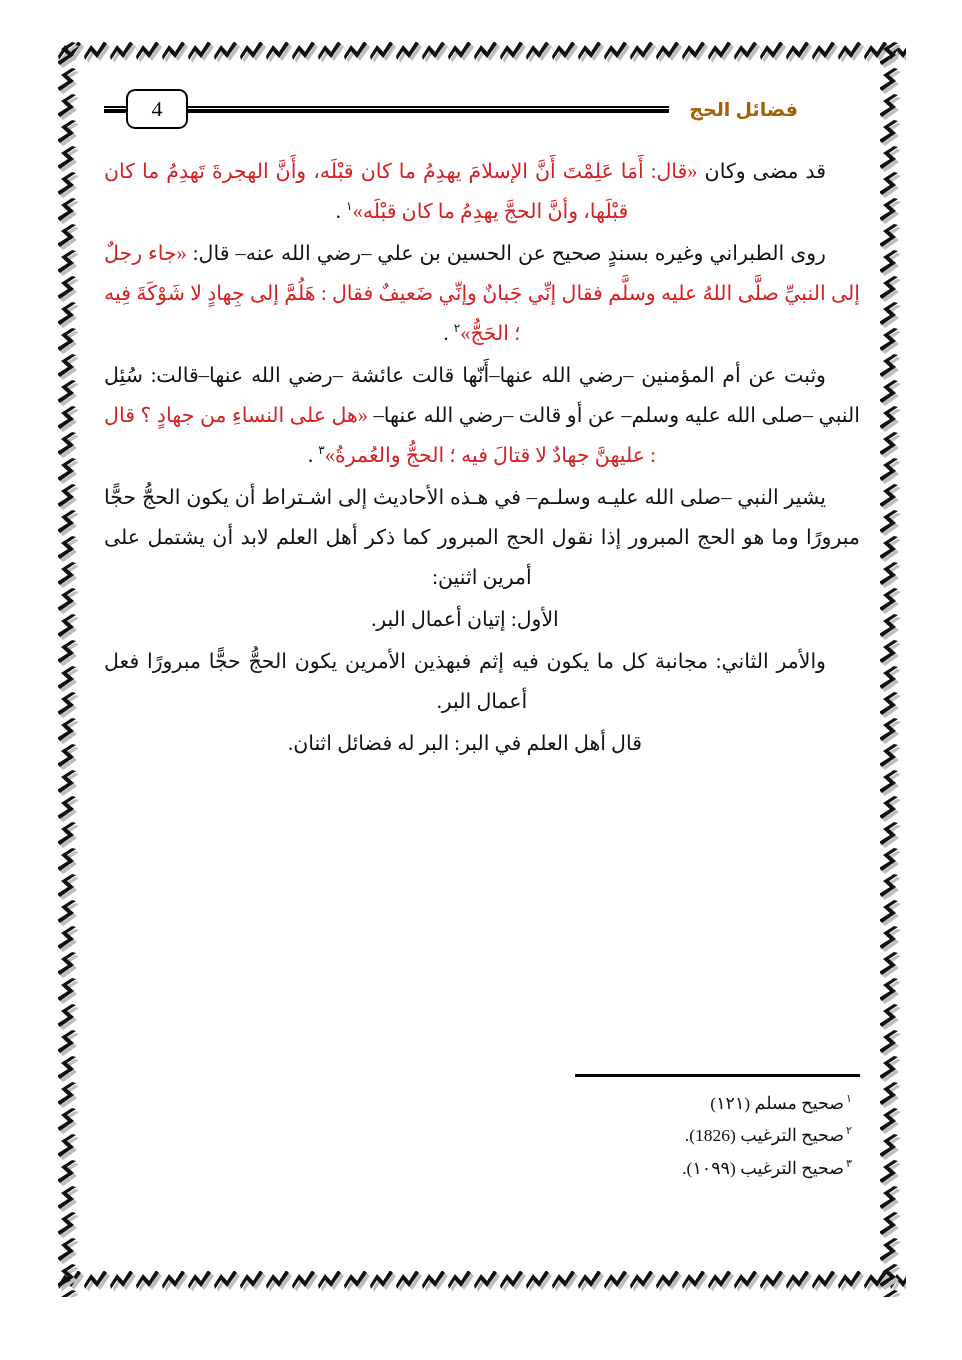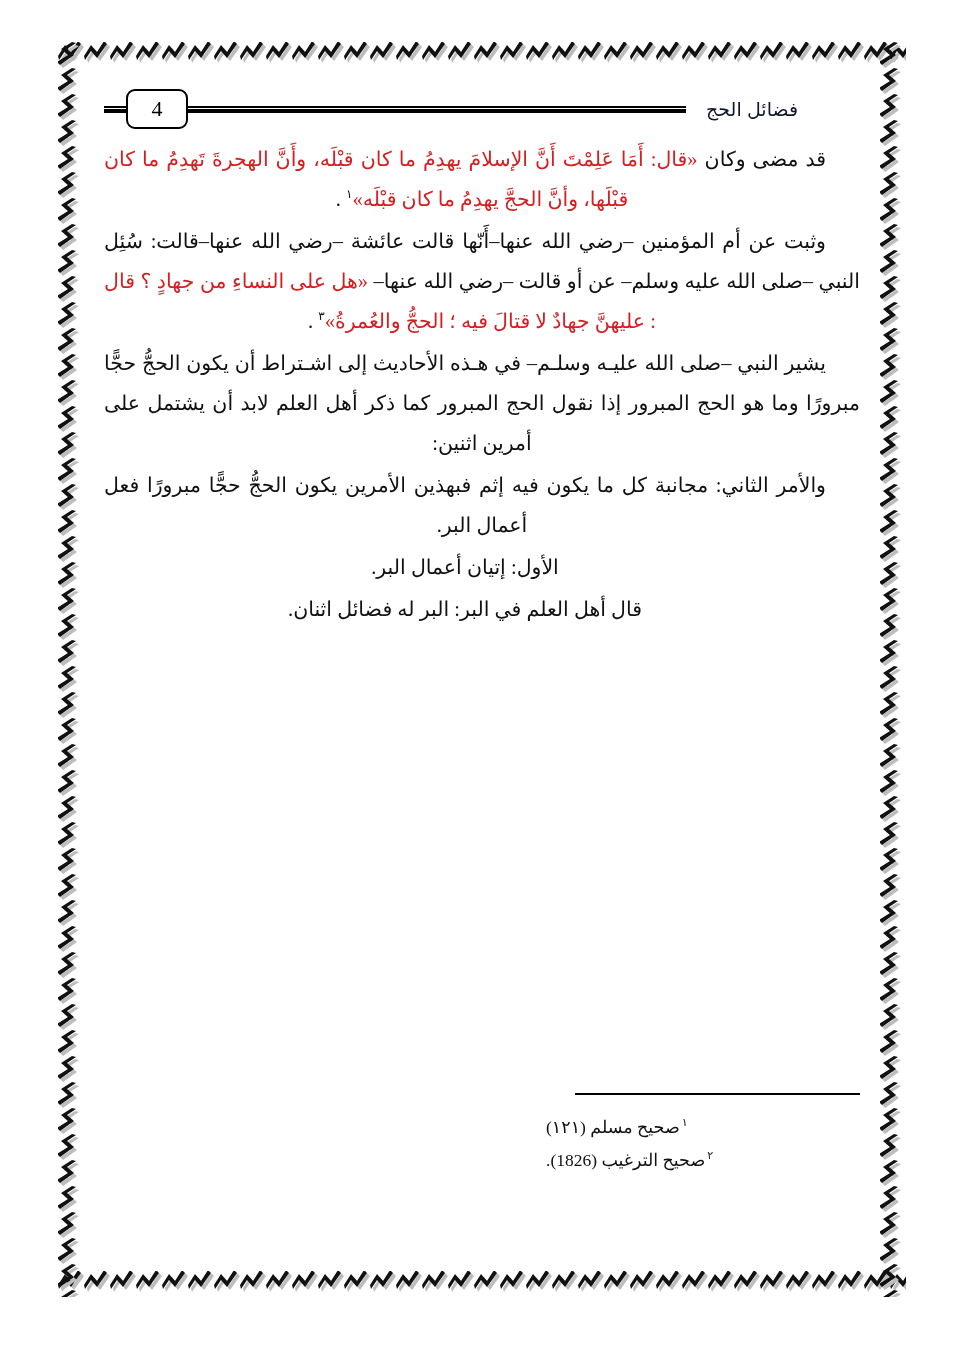--- a/index.html
+++ b/index.html
@@ -49,23 +49,23 @@
   .page-header {
     position: relative;
     height: 46px;
     display: flex;
     flex-direction: row;
     align-items: center;
   }
 
   .header-title {
     font-family: "Liberation Sans", "DejaVu Sans", sans-serif;
-    font-weight: normal;
+    font-weight: bold;
     font-size: 19px;
-    color: #0f172a;
+    color: #a16207;
     white-space: nowrap;
     margin-left: 14px;
     padding-right: 62px;
     letter-spacing: 0;
   }
 
   .header-rule-wrap {
     position: relative;
     flex: 1 1 auto;
     height: 10px;
@@ -111,21 +111,21 @@
     position: relative;
     width: 22px;
     height: 10px;
     flex: 0 0 auto;
   }
   .rule-stub .t { position:absolute; left:0; right:0; top:2px;  height:1.5px; background:#000; }
   .rule-stub .b { position:absolute; left:0; right:0; top:5px;  height:3.5px; background:#000; }
 
   
   .body-text {
-    margin-top: 8px;
+    margin-top: 20px;
     font-size: 20.5px;
     line-height: 1.95;
     color: #111111;
     text-align: justify;
     text-align-last: center;
     direction: rtl;
   }
 
   .para {
     margin: 0 0 2px 0;
@@ -156,23 +156,23 @@
     direction: rtl;
   }
   .fn-rule {
     width: 285px;
     height: 2.5px;
     background: #000;
     margin: 0 0 10px auto;
   }
   .fn-list {
     list-style: none;
-    margin: 16px;
+    margin: 8px;
     padding: 0;
-    text-align: left;
+    text-align: right;
   }
   .fn-item {
     font-size: 17.5px;
     line-height: 1.85;
     color: #111;
     white-space: nowrap;
   }
   .fn-item .marker {
     font-size: 11px;
     vertical-align: super;
@@ -240,30 +240,32 @@
       </div>
 
       <div class="rule-stub">
         <div class="t"></div>
         <div class="b"></div>
       </div>
     </div>
 
     <div class="body-text" id="body-text">
         <p class="para"><span class="blk">قد مضى وكان </span><span class="red">«قال: أَمَا عَلِمْتَ أَنَّ الإسلامَ يهدِمُ ما كان قبْلَه، وأَنَّ الهجرةَ تَهدِمُ ما كان قبْلَها، وأنَّ الحجَّ يهدِمُ ما كان قبْلَه»</span><sup class="fn">١</sup><span class="blk"> .</span></p>
+        <p class="para"><span class="blk">روى الطبراني وغيره بسندٍ صحيح عن الحسين بن علي –رضي الله عنه– قال: </span><span class="red">«جاء رجلٌ إلى النبيِّ صلَّى اللهُ عليه وسلَّم فقال إنِّي جَبانٌ وإنِّي ضَعيفٌ فقال : هَلُمَّ إلى جِهادٍ لا شَوْكَةَ فِيه ؛ الحَجُّ»</span><sup class="fn">٢</sup><span class="blk"> .</span></p>
         <p class="para"><span class="blk">وثبت عن أم المؤمنين –رضي الله عنها–أَنّها قالت عائشة –رضي الله عنها–قالت: سُئِل النبي –صلى الله عليه وسلم– عن أو قالت –رضي الله عنها– </span><span class="red">«هل على النساءِ من جهادٍ ؟ قال : عليهنَّ جهادٌ لا قتالَ فيه ؛ الحجُّ والعُمرةُ»</span><sup class="fn">٣</sup><span class="blk"> .</span></p>
         <p class="para"><span class="blk">يشير النبي –صلى الله عليـه وسلـم– في هـذه الأحاديث إلى اشـتراط أن يكون الحجُّ حجًّا مبرورًا وما هو الحج المبرور إذا نقول الحج المبرور كما ذكر أهل العلم لابد أن يشتمل على أمرين اثنين:</span></p>
+        <p class="para"><span class="blk">الأول: إتيان أعمال البر.</span></p>
         <p class="para"><span class="blk">والأمر الثاني: مجانبة كل ما يكون فيه إثم فبهذين الأمرين يكون الحجُّ حجًّا مبرورًا فعل أعمال البر.</span></p>
-        <p class="para"><span class="blk">الأول: إتيان أعمال البر.</span></p>
         <p class="para"><span class="blk">قال أهل العلم في البر: البر له فضائل اثنان.</span></p>
       </div>
 
     <div class="footnotes">
       <div class="fn-rule"></div>
       <ul class="fn-list" id="fn-list">
           <li class="fn-item"><span class="marker">١</span><span>صحيح مسلم (١٢١)</span></li>
           <li class="fn-item"><span class="marker">٢</span><span>صحيح الترغيب (1826).</span></li>
+          <li class="fn-item"><span class="marker">٣</span><span>صحيح الترغيب (١٠٩٩).</span></li>
         </ul>
     </div>
 
   </div>
 
 </div>
 
 </body></html>

